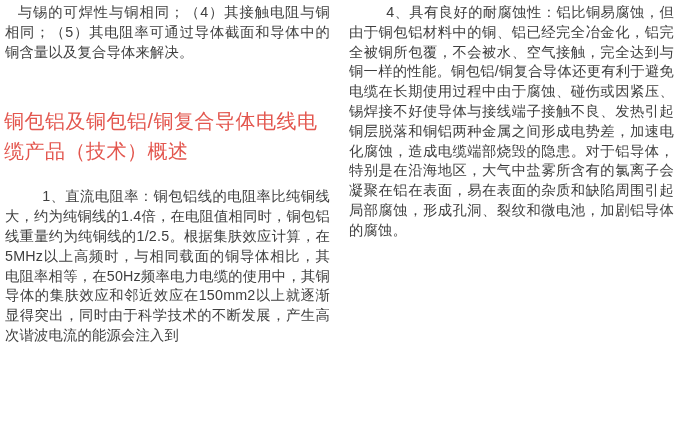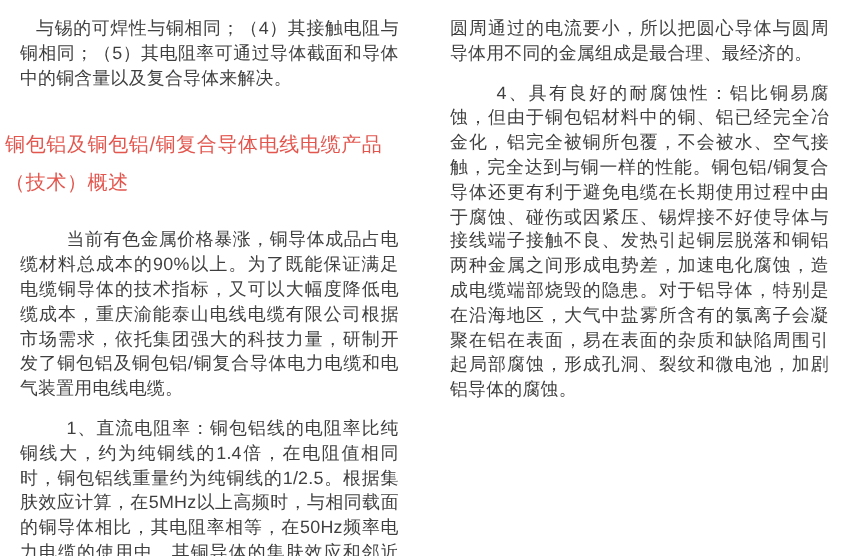--- a/index.html
+++ b/index.html
@@ -23,56 +23,54 @@
     width: 327px;
     flex: 0 0 327px;
     color: #3f3f3f;
     font-size: 14.3px;
     line-height: 19.8px;
     text-align: justify;
     text-justify: inter-ideograph;
     letter-spacing: 0.2px;
   }
   .col p {
-    margin: 12px;
+    margin: 1px;
     text-indent: 2.6em;
   }
   .col p.fragment {
     text-indent: 0.9em;
   }
   .col p.fragment-flush {
     text-indent: 0;
   }
   .doc-heading {
     color: #e3564e;
-    font-size: 16px;
+    font-size: 20px;
     line-height: 30px;
     font-weight: normal;
-    margin: 29px 0 21px 0;
+    margin: 44px 0 21px 0;
     text-indent: 0;
     text-align: left;
     letter-spacing: 0.5px;
   }
 </style>
 </head>
 <body>
 
 <div class="page">
 
   <div class="col">
     <p class="fragment">与锡的可焊性与铜相同；（4）其接触电阻与铜相同；（5）其电阻率可通过导体截面和导体中的铜含量以及复合导体来解决。</p>
 
     <h1 class="doc-heading">铜包铝及铜包铝/铜复合导体电线电缆产品（技术）概述</h1>
 
-    <p>当前有色金属价格暴涨，铜导体成品占电缆材料总成本的90%以上。为了既能保证满足电缆铜导体的技术指标，又可以大幅度降低电缆成本，重庆渝能泰山电线电缆有限公司根据市场需求，依托集团强大的科技力量，研制开发了铜包铝及铜包铝/铜复合导体电力电缆和电气装置用电线电缆。</p>
 
 
     <p>1、直流电阻率：铜包铝线的电阻率比纯铜线大，约为纯铜线的1.4倍，在电阻值相同时，铜包铝线重量约为纯铜线的1/2.5。根据集肤效应计算，在5MHz以上高频时，与相同载面的铜导体相比，其电阻率相等，在50Hz频率电力电缆的使用中，其铜导体的集肤效应和邻近效应在150mm2以上就逐渐显得突出，同时由于科学技术的不断发展，产生高次谐波电流的能源会注入到</p>
   </div>
 
   <div class="col">
-    <p class="fragment-flush">圆周通过的电流要小，所以把圆心导体与圆周导体用不同的金属组成是最合理、最经济的。</p>
 
 
     <p>4、具有良好的耐腐蚀性：铝比铜易腐蚀，但由于铜包铝材料中的铜、铝已经完全冶金化，铝完全被铜所包覆，不会被水、空气接触，完全达到与铜一样的性能。铜包铝/铜复合导体还更有利于避免电缆在长期使用过程中由于腐蚀、碰伤或因紧压、锡焊接不好使导体与接线端子接触不良、发热引起铜层脱落和铜铝两种金属之间形成电势差，加速电化腐蚀，造成电缆端部烧毁的隐患。对于铝导体，特别是在沿海地区，大气中盐雾所含有的氯离子会凝聚在铝在表面，易在表面的杂质和缺陷周围引起局部腐蚀，形成孔洞、裂纹和微电池，加剧铝导体的腐蚀。</p>
   </div>
 
 </div>
 
 </body></html>

